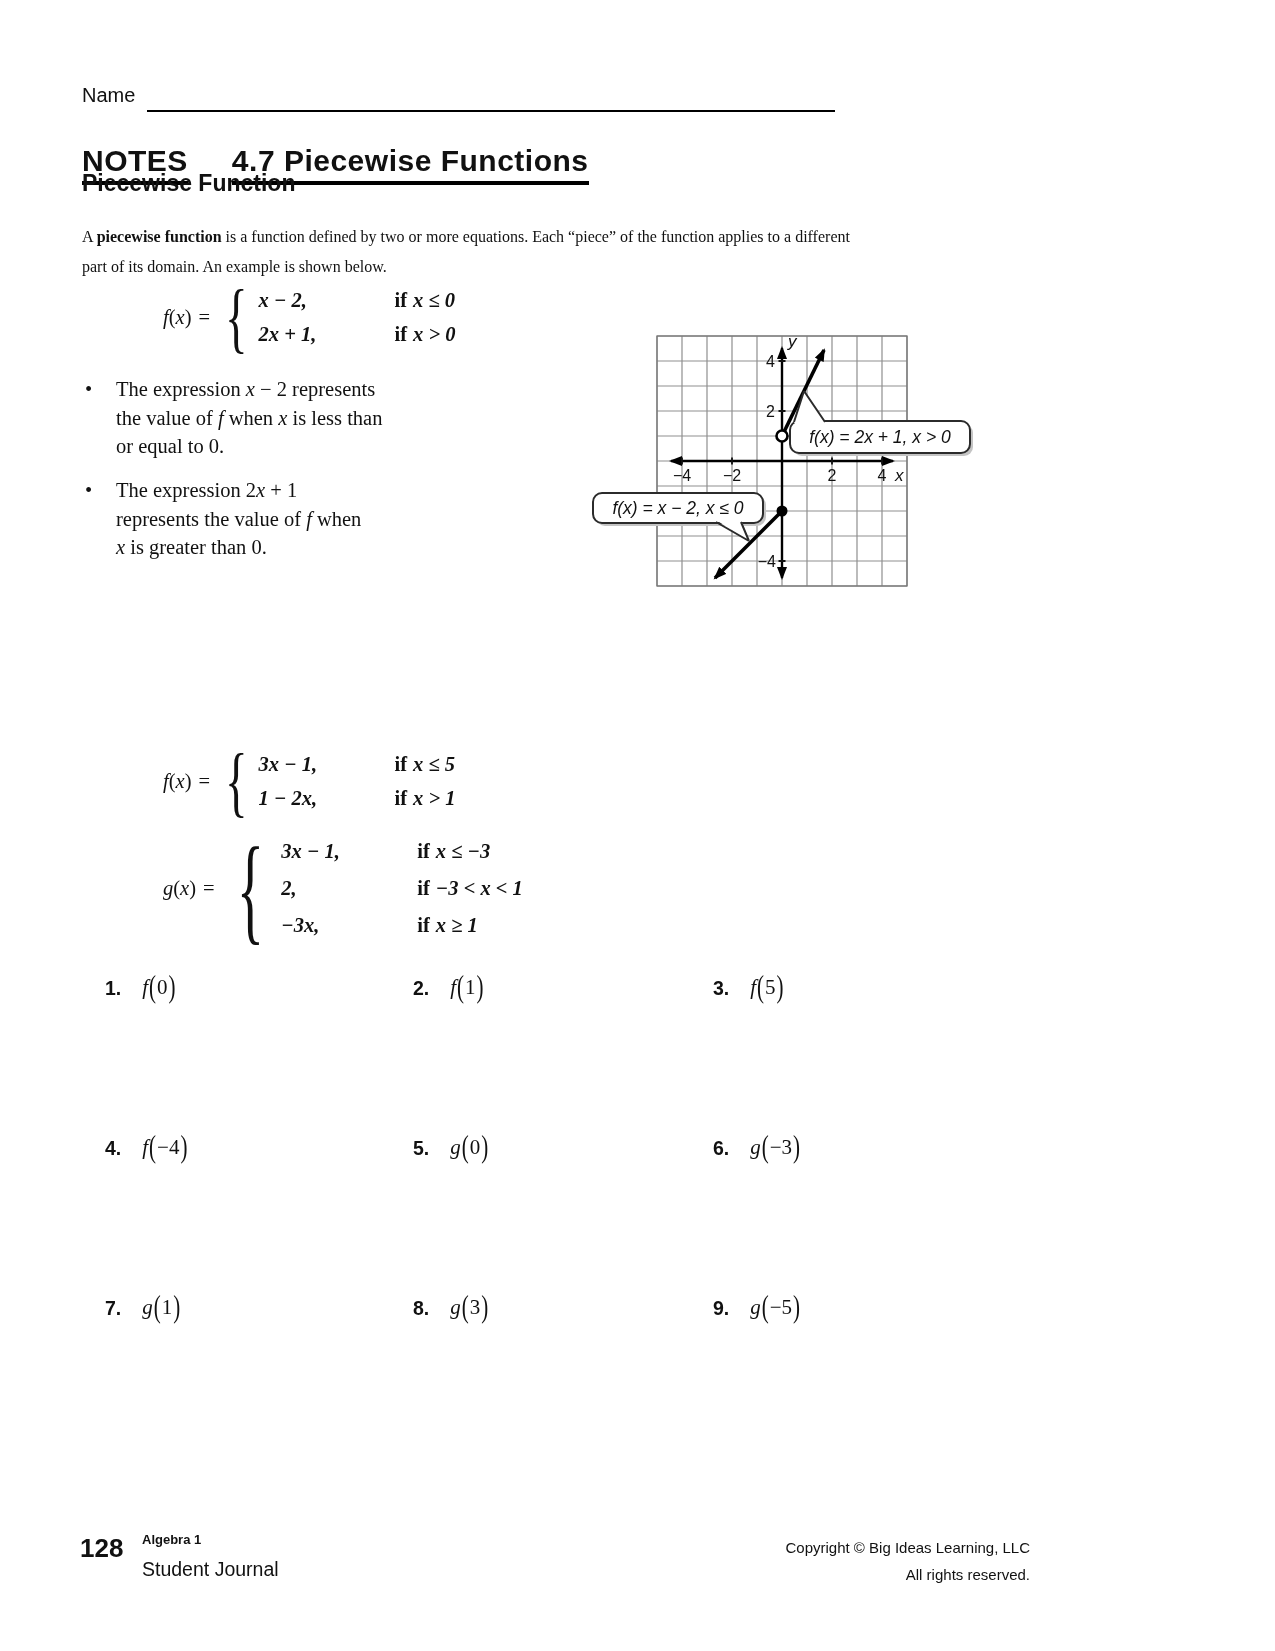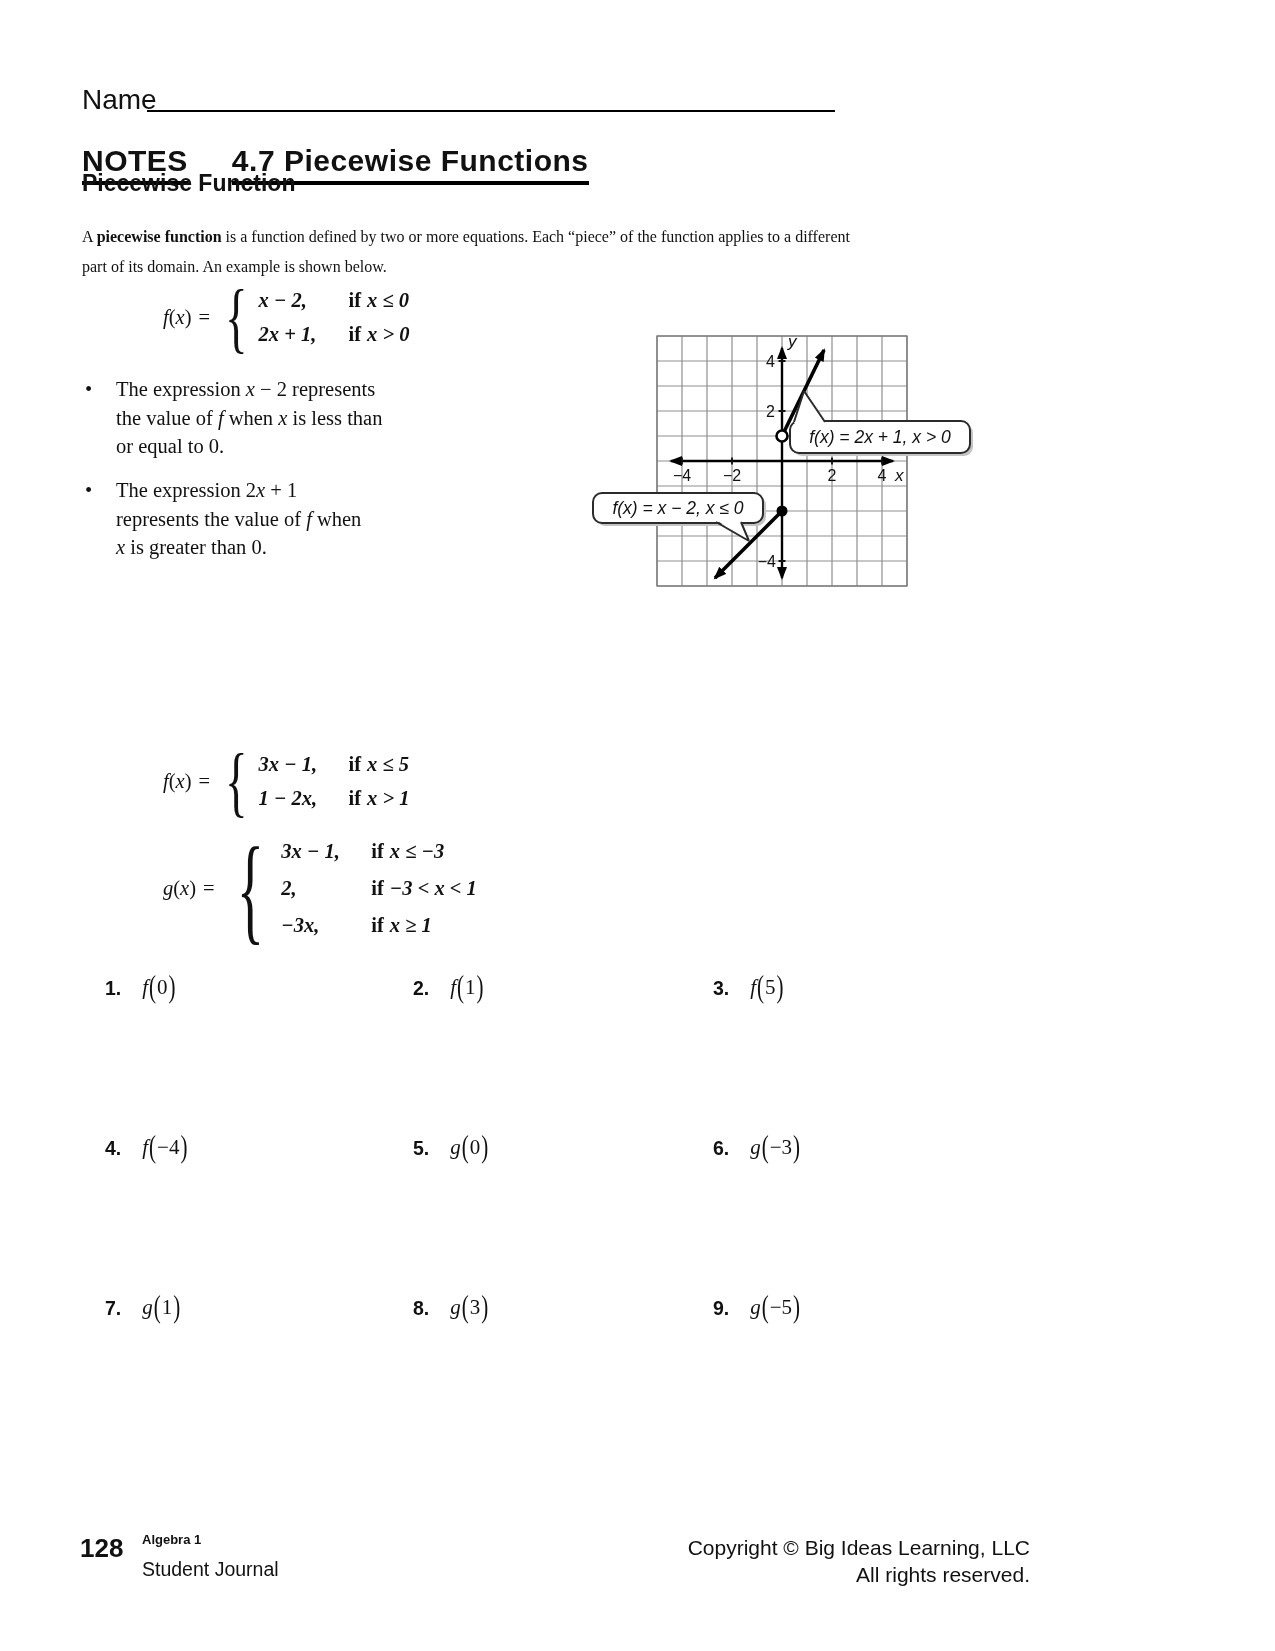--- a/index.html
+++ b/index.html
@@ -1,41 +1,41 @@
 <!DOCTYPE html>
 <html><head>
 <meta charset="utf-8">
 <style>
   html,body{margin:0;padding:0;background:#e8e8e8;}
   .page{
     position:relative;width:1275px;height:1651px;background:#ffffff;
     font-family:"Liberation Serif",serif;color:#111;overflow:hidden;margin:0 auto;
   }
   
-  .name-label{position:absolute;left:82px;top:84px;font-family:"Liberation Sans",sans-serif;font-size:28px;}
+  .name-label{position:absolute;left:82px;top:84px;font-family:"Liberation Sans",sans-serif;font-size:20px;}
   .name-line{position:absolute;left:147px;top:86px;width:688px;height:24px;border-bottom:2px solid #000;}
   .title{position:absolute;left:82px;top:124px;font-family:"Liberation Sans",sans-serif;font-weight:bold;font-size:30px;letter-spacing:.5px;text-align:right;}
   .title .tpart{display:inline-block;border-bottom:4px solid #000;padding-bottom:3px;}
   .title .tgap{margin-right:44px;}
   .subheading{position:absolute;left:82px;top:170px;font-family:"Liberation Sans",sans-serif;font-weight:bold;font-size:23px;}
   .intro{position:absolute;left:82px;top:206px;width:788px;font-size:16px;line-height:30px;}
   .intro b{font-weight:bold;}
   
   .cases{position:absolute;display:flex;align-items:center;font-size:20.5px;}
   .cases .lhs{white-space:nowrap;margin-right:8px;}
   .cases .lhs i{font-style:italic;}
   .cases .eq{margin-left:7px;}
   .brace{font-family:"Liberation Serif",serif;line-height:0;display:inline-block;margin-right:4px;}
   .brace.b2{font-size:76px;transform:scaleX(.62) scaleY(1.02);}
   .brace.b3{font-size:114px;transform:scaleX(.5) scaleY(1.04);}
   .crows{display:flex;flex-direction:column;font-weight:bold;}
   .crow{display:flex;line-height:34px;}
   .crow3{line-height:37px;}
   .expr{width:90px;font-style:italic;white-space:nowrap;}
-  .cond{white-space:nowrap;}
+  .cond{white-space:nowrap;margin-left:46px;}
   .cond .ifw{font-style:normal;margin-right:6px;}
   .cond i{font-style:italic;}
   
   .bullet{position:absolute;left:85px;width:340px;font-size:20.5px;line-height:28.5px;}
   .bullet .mark{position:absolute;left:0;top:0;}
   .bullet .btext{display:block;margin-left:31px;}
   .bullet i{font-style:italic;}
   
   .graph{position:absolute;left:575px;top:313px;width:400px;height:295px;}
   .graph svg{display:block;}
@@ -48,21 +48,21 @@
   .prob{position:absolute;display:flex;gap:21px;font-size:21px;}
   .prob .pnum{font-family:"Liberation Sans",sans-serif;font-weight:bold;font-size:19.5px;padding-top:2px;}
   .prob .pex{white-space:nowrap;}
   .prob .fn{font-style:italic;}
   .tp{display:inline-block;transform:scaleY(1.5);font-style:normal;margin:0 1px;}
   .parg{font-style:normal;}
   
   .pageno{position:absolute;left:80px;top:1533px;font-family:"Liberation Sans",sans-serif;font-weight:bold;font-size:26px;}
   .book{position:absolute;left:142px;top:1532px;font-family:"Liberation Sans",sans-serif;font-weight:bold;font-size:13px;}
   .journal{position:absolute;left:142px;top:1558px;font-family:"Liberation Sans",sans-serif;font-size:19.5px;}
-  .copyright{position:absolute;right:245px;top:1534px;text-align:right;font-family:"Liberation Sans",sans-serif;font-size:21px;line-height:27px;}
+  .copyright{position:absolute;right:245px;top:1534px;text-align:right;font-family:"Liberation Sans",sans-serif;font-size:15px;line-height:27px;}
 </style>
 </head>
 <body>
 
 <div class="page">
 
   <div class="name-label">Name</div>
   <div class="name-line"></div>
 
   <h1 class="title">

